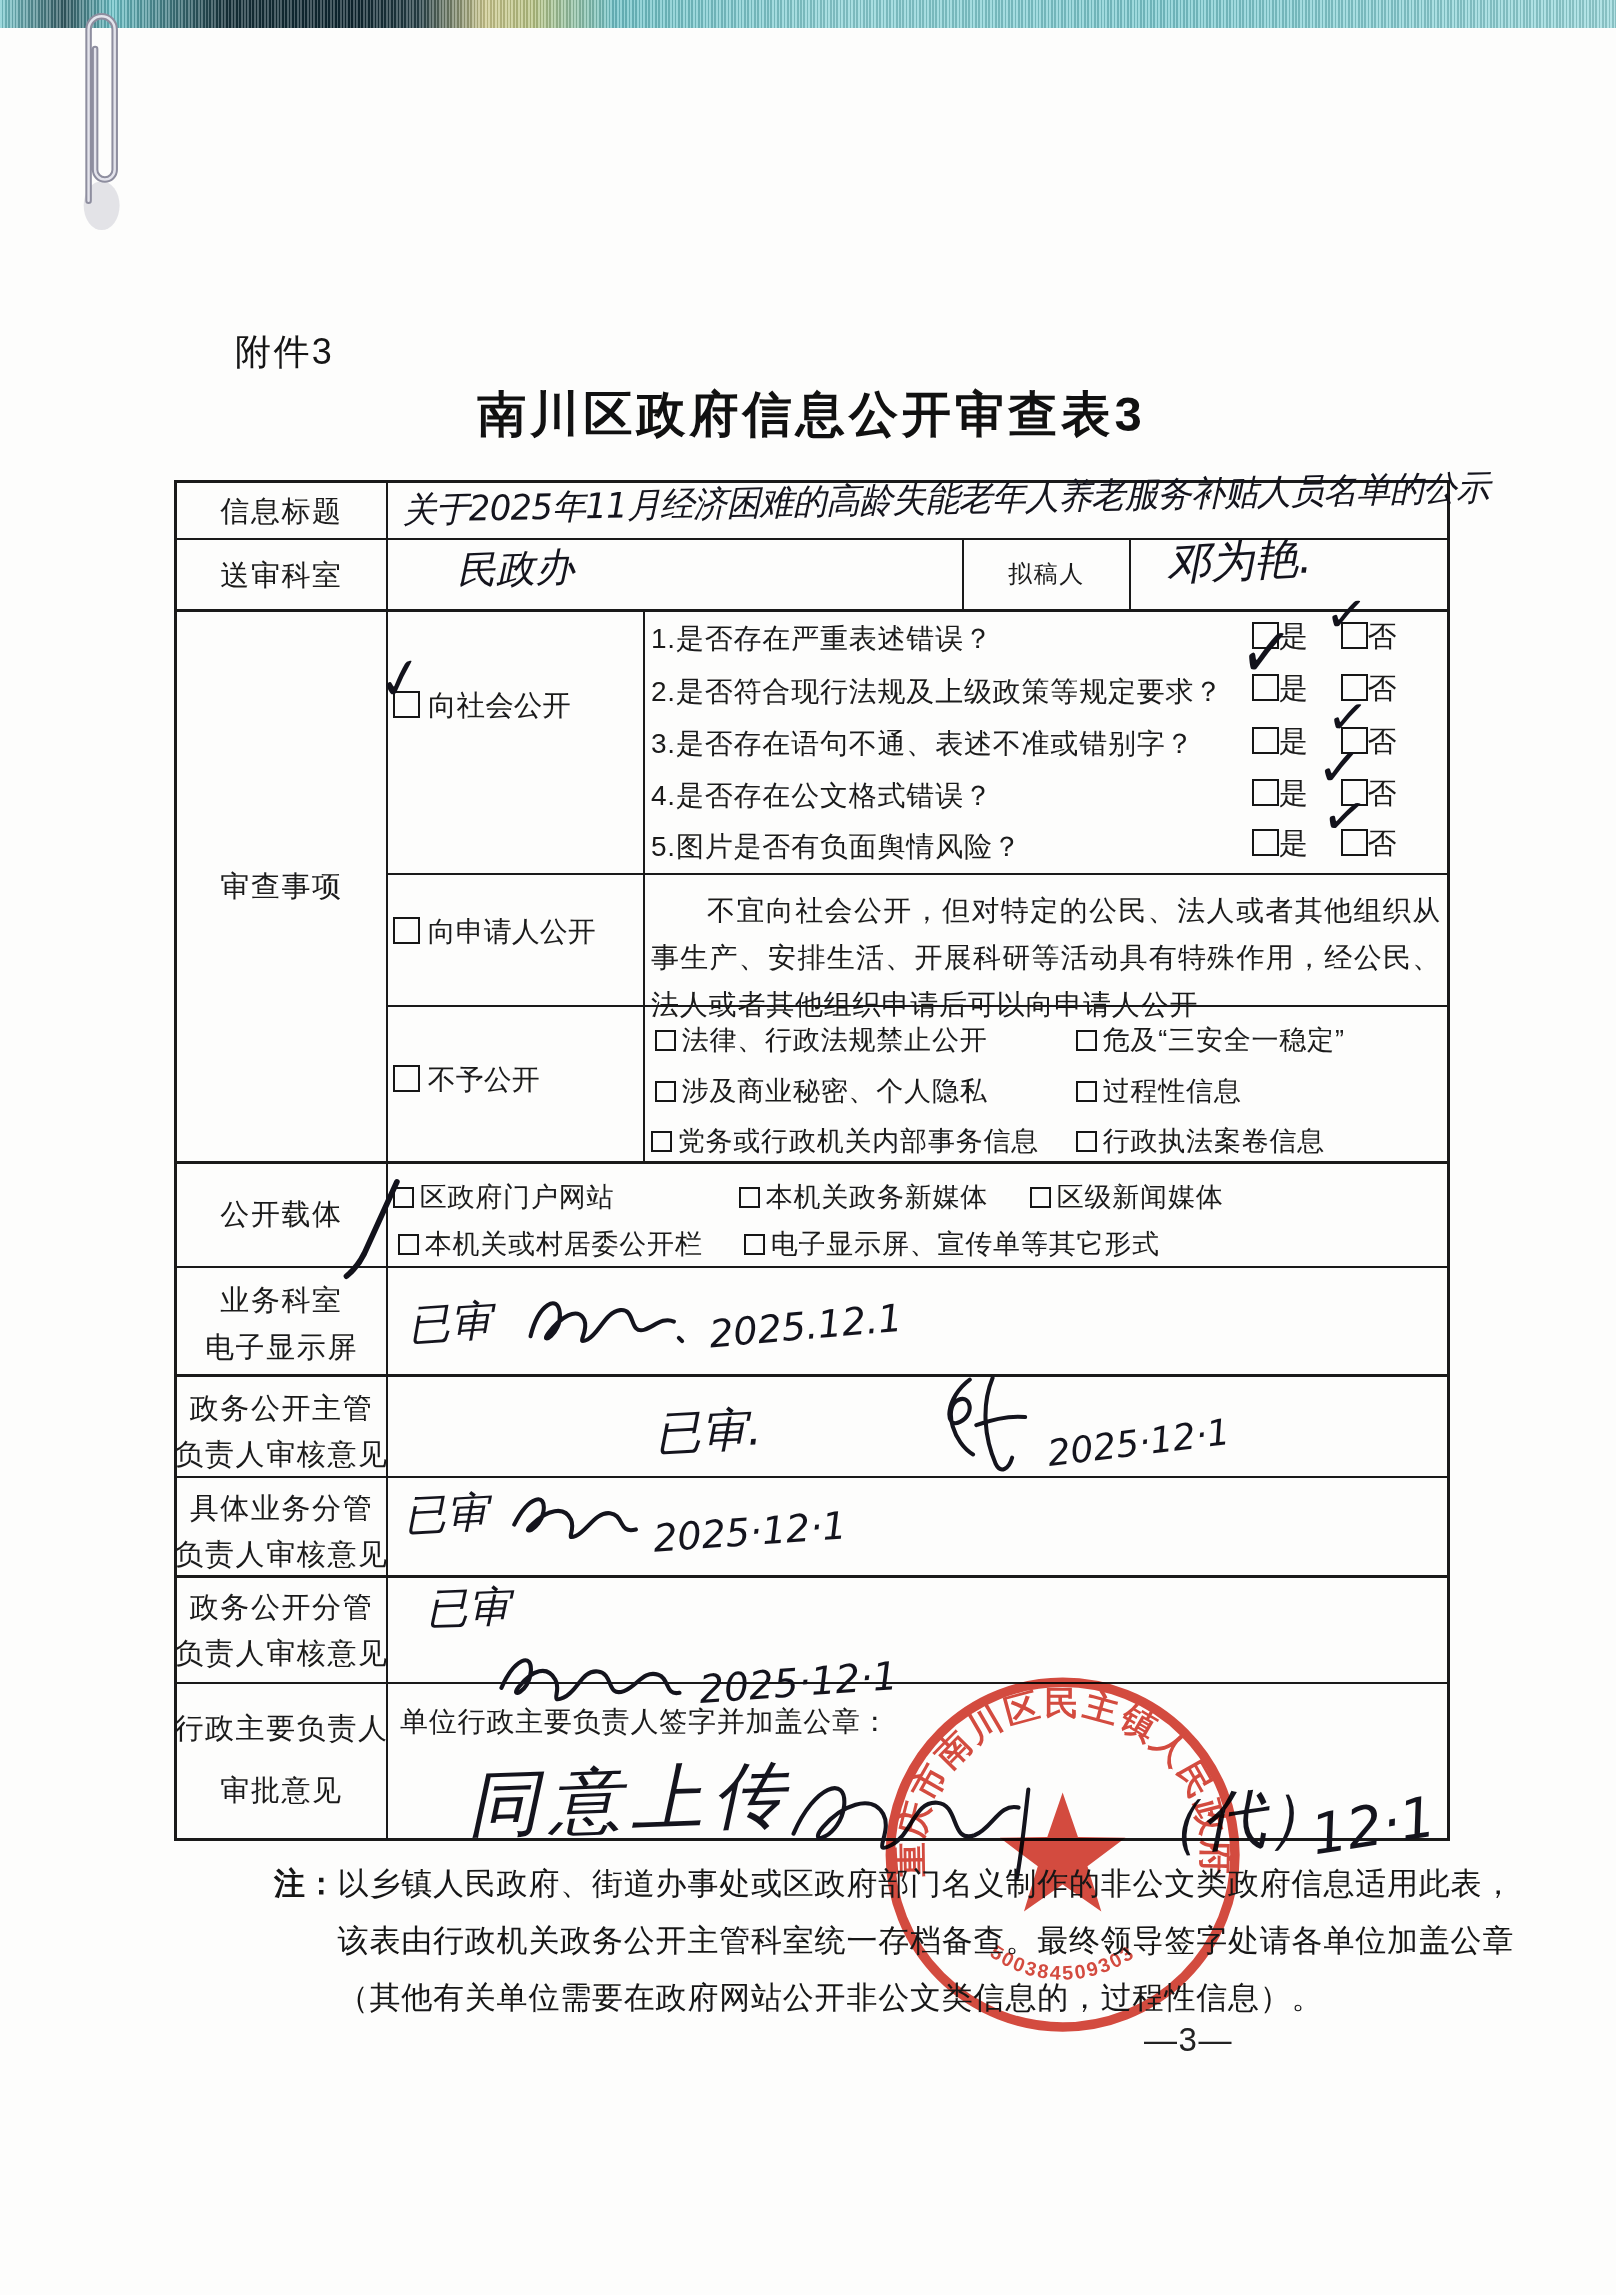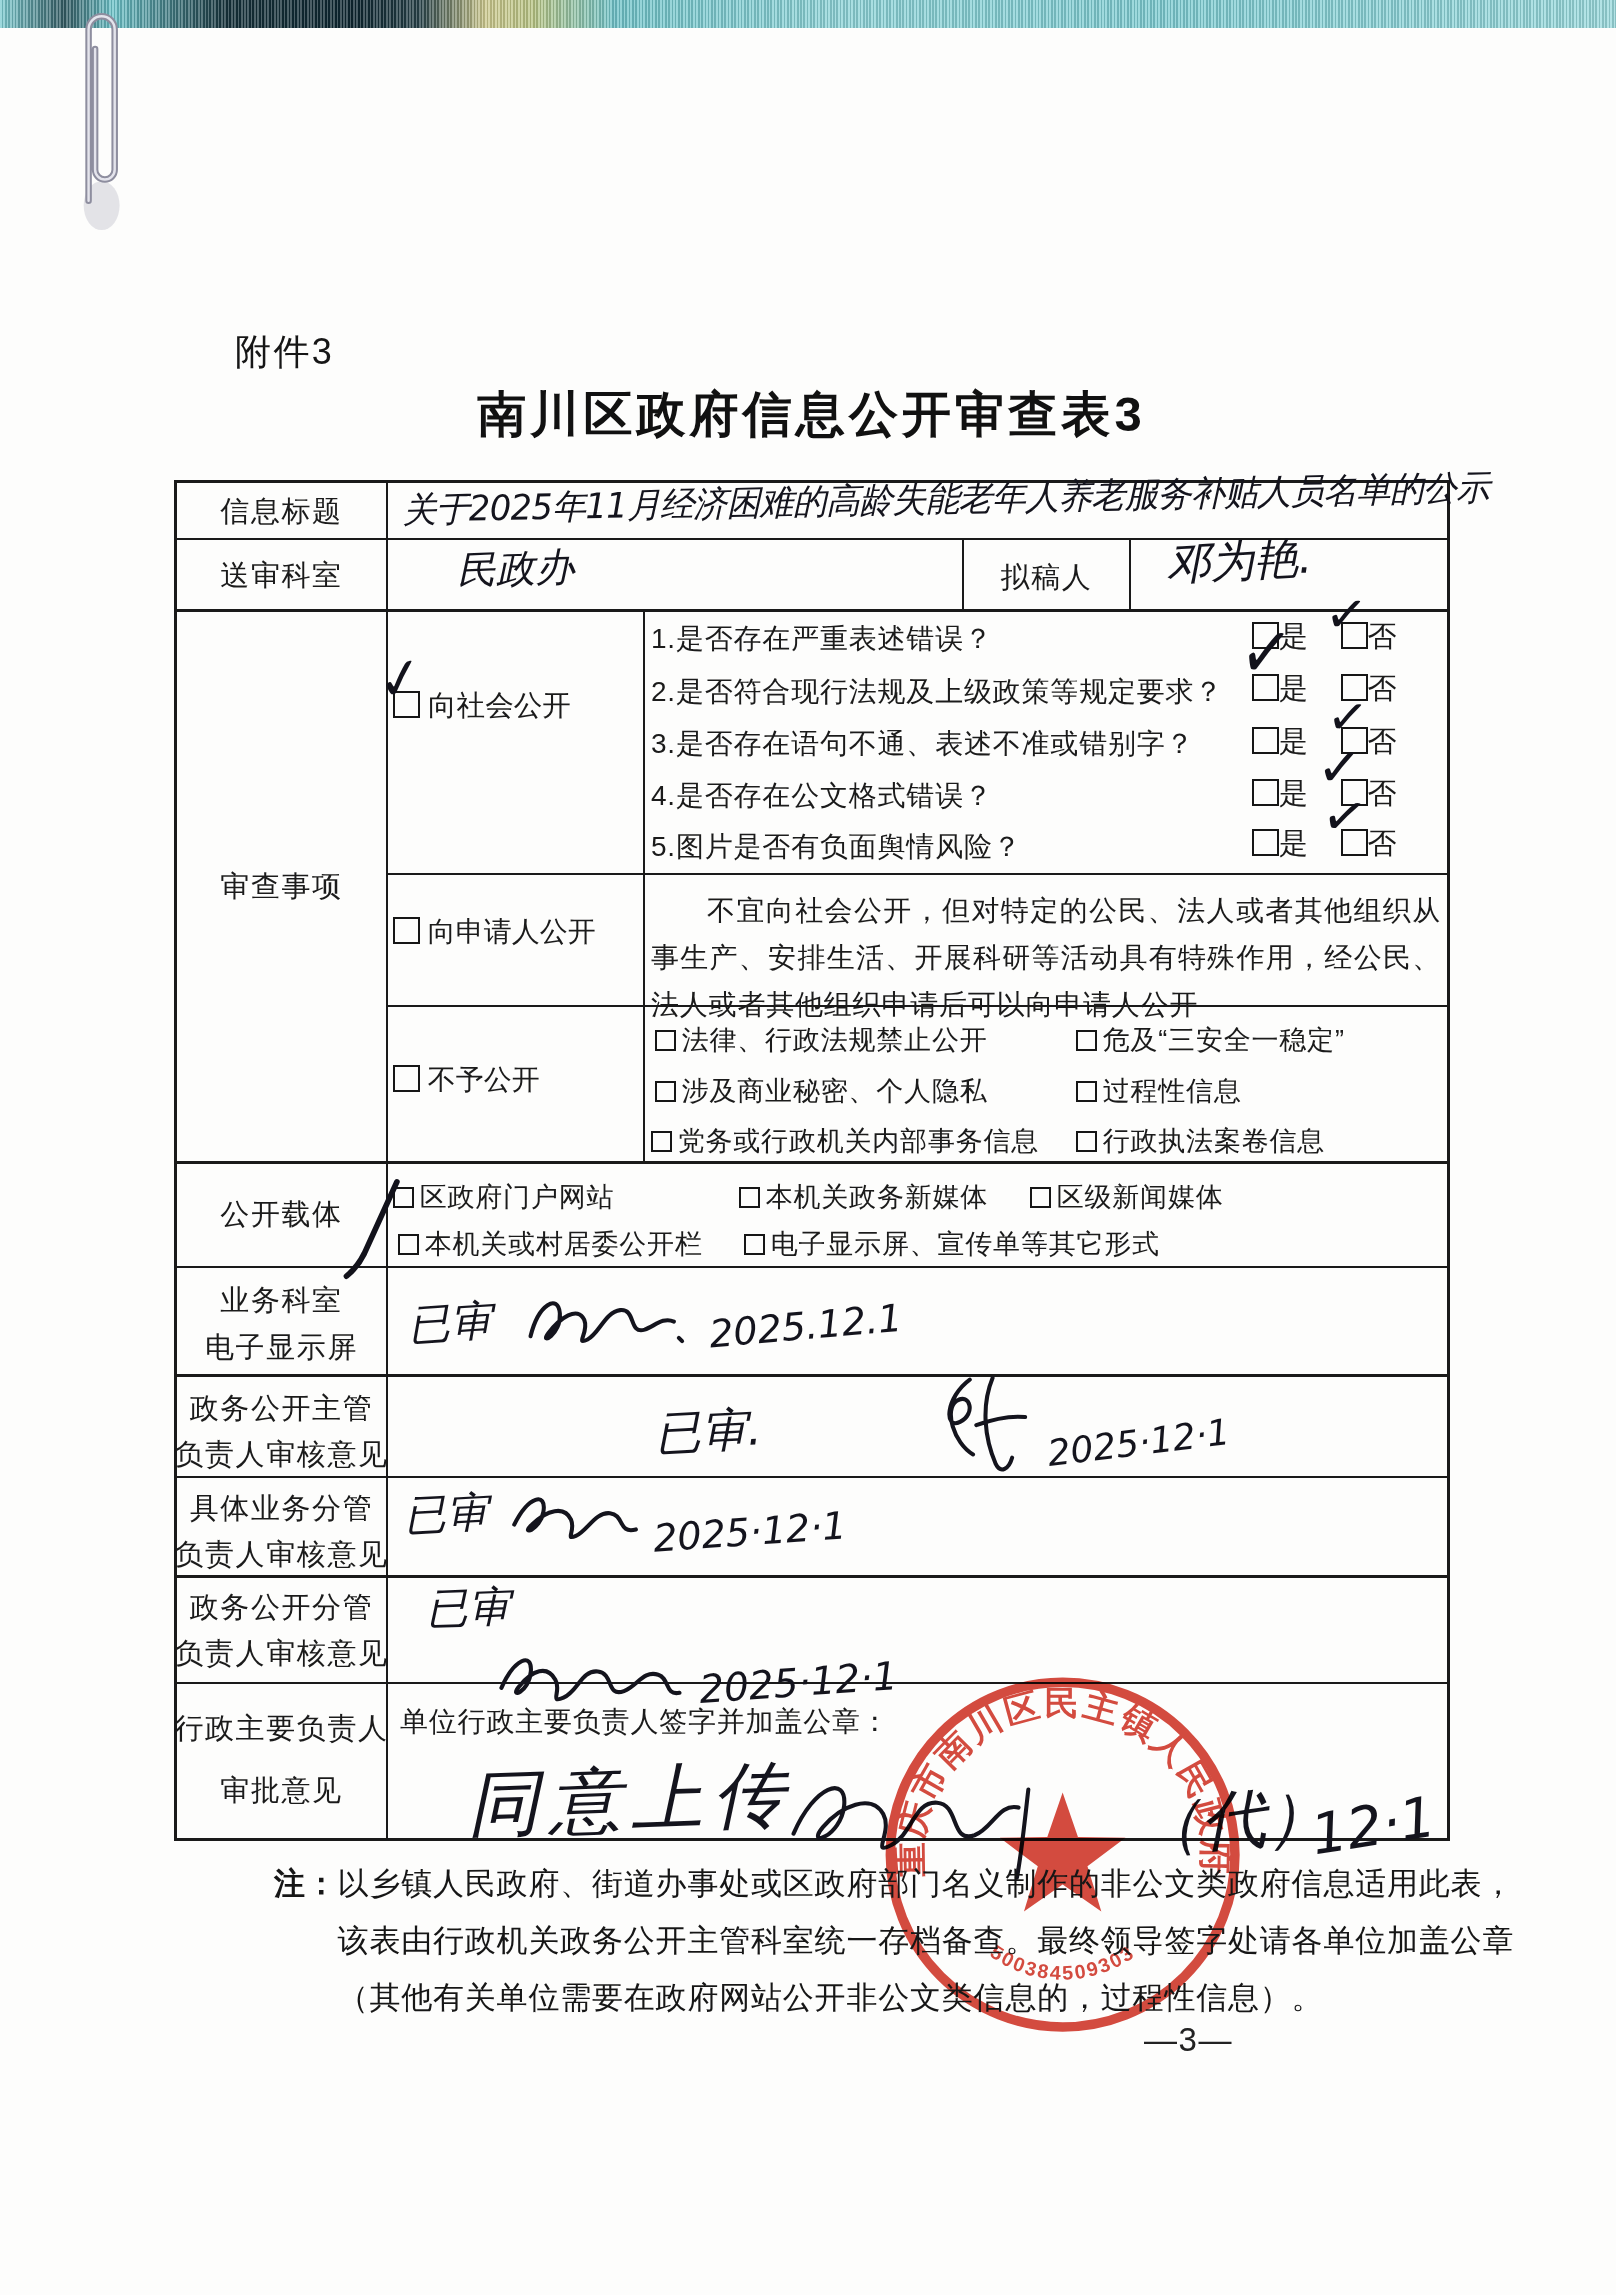--- a/index.html
+++ b/index.html
@@ -96,21 +96,21 @@
   <div class="lbl" style="top:1330px">电子显示屏</div>
   <div class="lbl" style="top:1391px">政务公开主管</div>
   <div class="lbl" style="top:1437px">负责人审核意见</div>
   <div class="lbl" style="top:1491px">具体业务分管</div>
   <div class="lbl" style="top:1537px">负责人审核意见</div>
   <div class="lbl" style="top:1590px">政务公开分管</div>
   <div class="lbl" style="top:1636px">负责人审核意见</div>
   <div class="lbl" style="top:1711px">行政主要负责人</div>
   <div class="lbl" style="top:1773px">审批意见</div>
 
-  <div class="abs" style="left:964px;top:558px;width:165px;text-align:center;font-size:29px;letter-spacing:1.6px">拟稿人</div>
+  <div class="abs" style="left:964px;top:558px;width:165px;text-align:center;font-size:24px;letter-spacing:1.6px">拟稿人</div>
 
   <div class="abs" style="left:393px;top:686px;font-size:28.6px;white-space:nowrap">
     <span class="cb"></span>
     <span>向社会公开</span>
   </div>
   <span class="tick" style="left:377px;top:651px;font-size:56px;transform:rotate(-10deg)">✓</span>
 
   <div class="abs" style="left:393px;top:913px;font-size:28px;white-space:nowrap">
     <span class="cb"></span>
     <span>向申请人公开</span>

